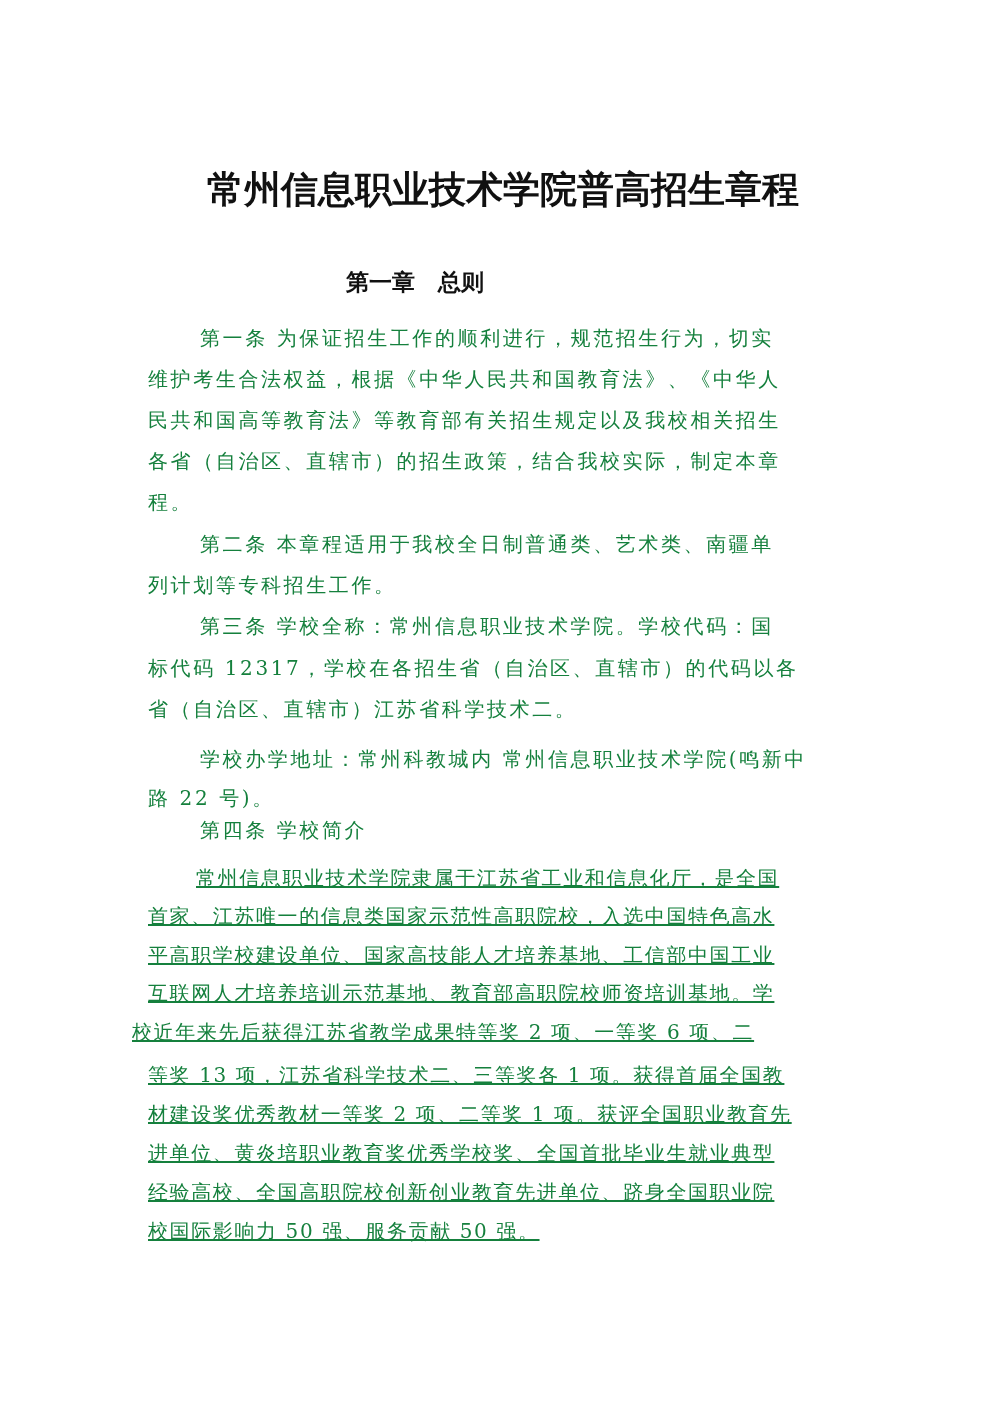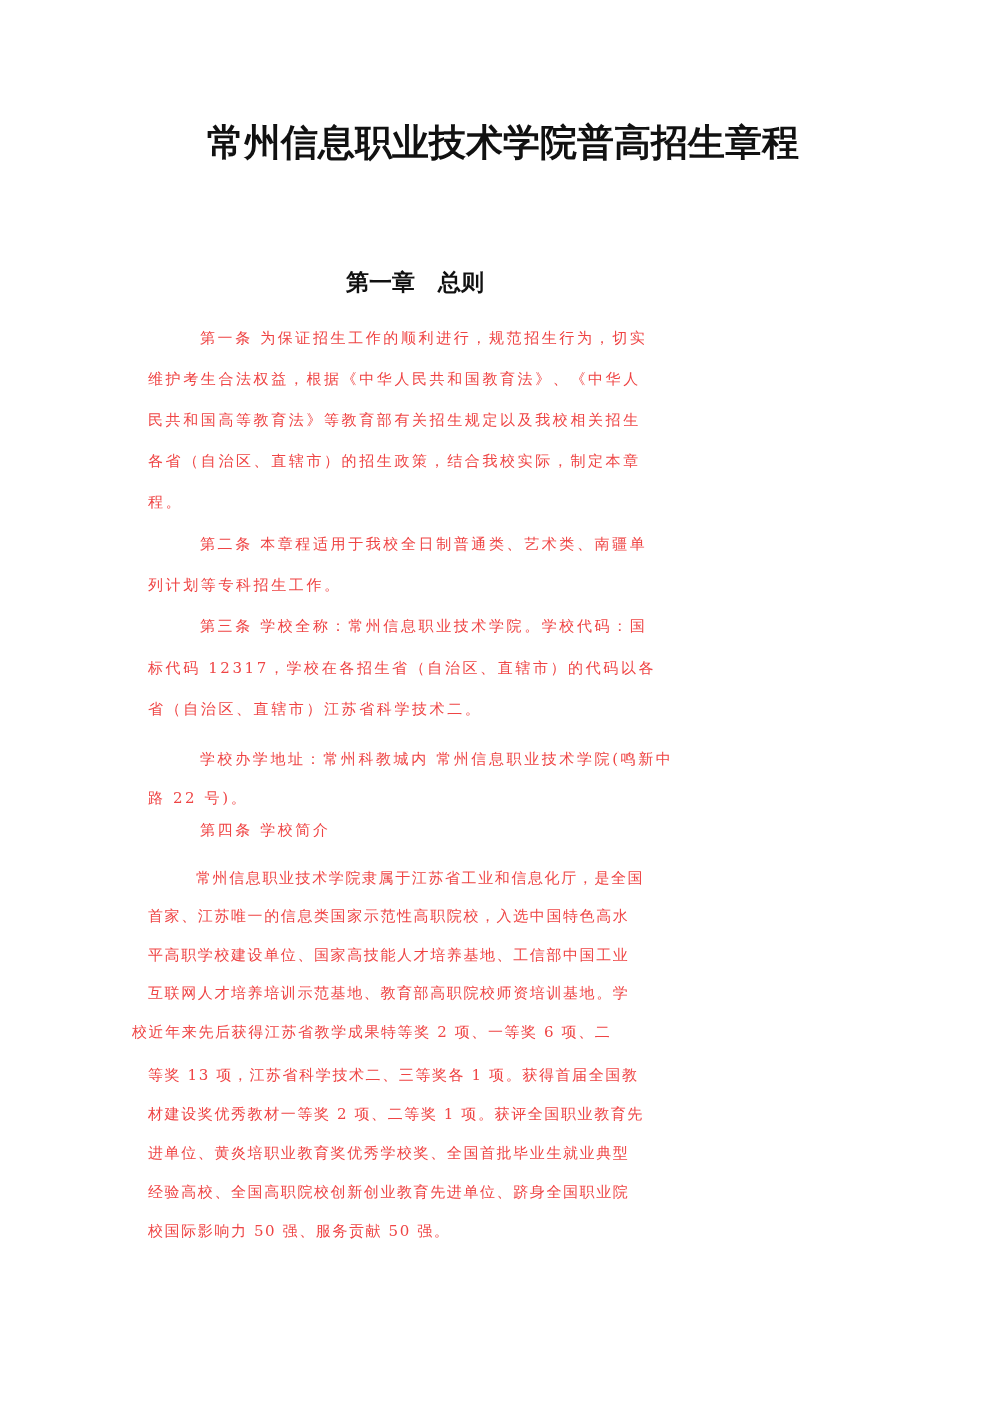--- a/index.html
+++ b/index.html
@@ -24,20 +24,21 @@
     }
     .title {
       position: absolute;
       left: 0;
       width: 1006px;
       text-align: center;
       font-family: "DejaVu Sans", "Liberation Sans", sans-serif;
       font-weight: bold;
       color: #111111;
       white-space: nowrap;
+      margin-top: 47px;
     }
     .title-main {
       top: 118px;
       font-size: 37px;
       letter-spacing: 0px;
       line-height: 50px;
     }
     .title-sub {
       top: 186px;
       font-size: 37px;
@@ -54,27 +55,28 @@
       font-family: "DejaVu Sans", "Liberation Sans", sans-serif;
       font-weight: bold;
       font-size: 23px;
       line-height: 36px;
       color: #111111;
       white-space: pre;
     }
     .line {
       position: absolute;
       white-space: pre;
-      font-size: 15px;
+      font-size: 20px;
       line-height: 40px;
-      color: #ef4444;
+      color: #15803d;
       letter-spacing: 2.6px;
     }
     .intro .line {
       letter-spacing: 1.6px;
+      text-decoration: underline;
     }
   </style>
 </head>
 <body>
 
 <div class="page">
 
   <div class="title title-main">常州信息职业技术学院普高招生章程</div>
 
 

